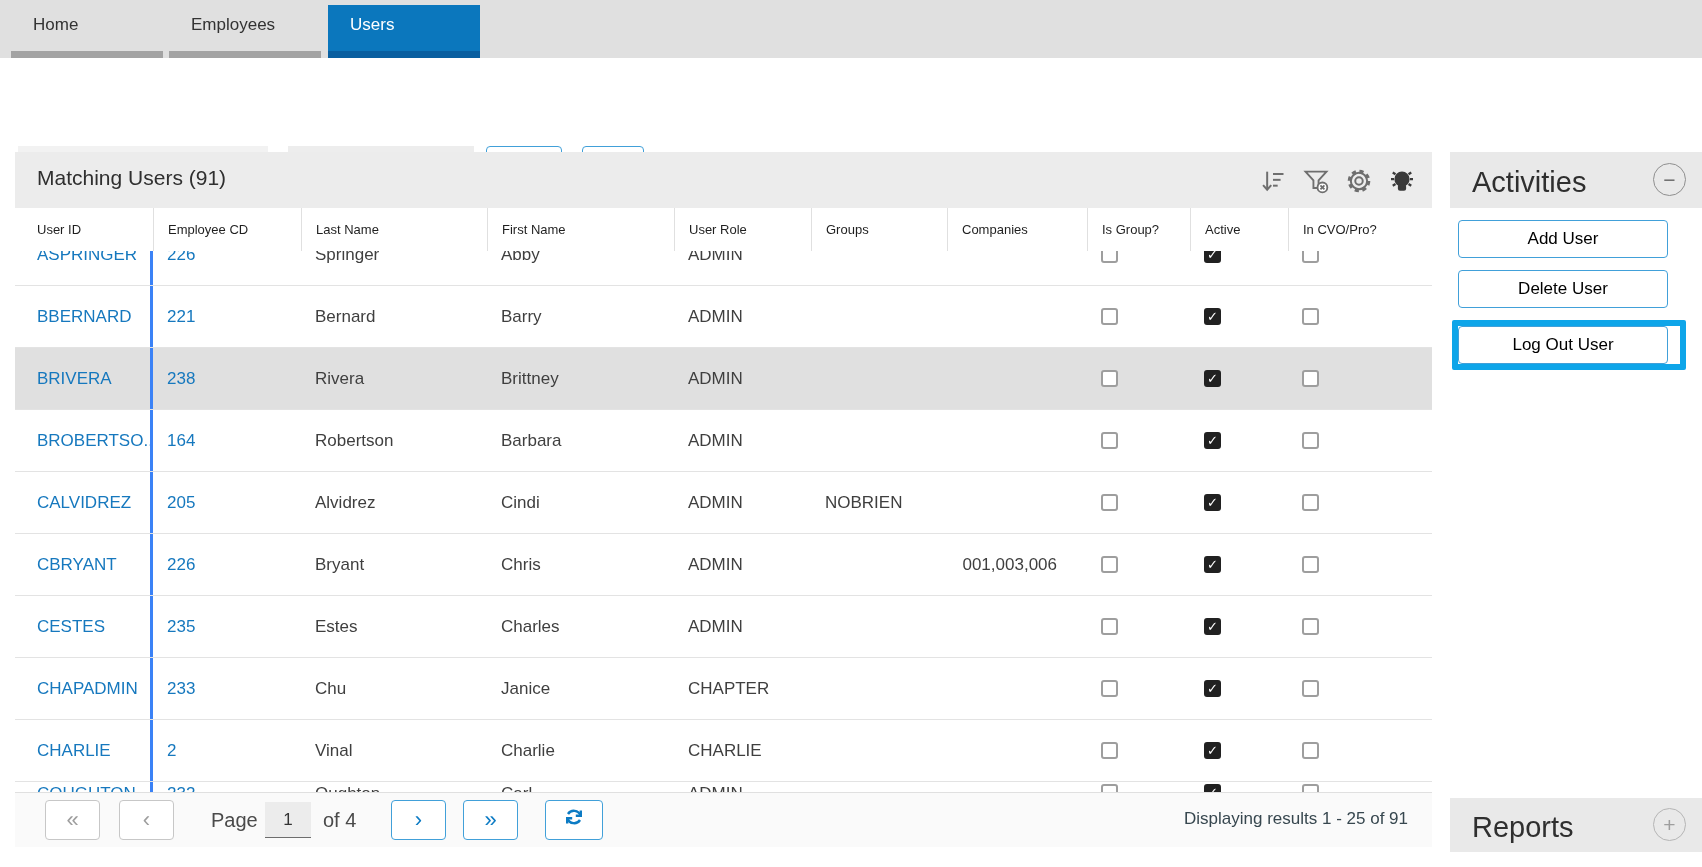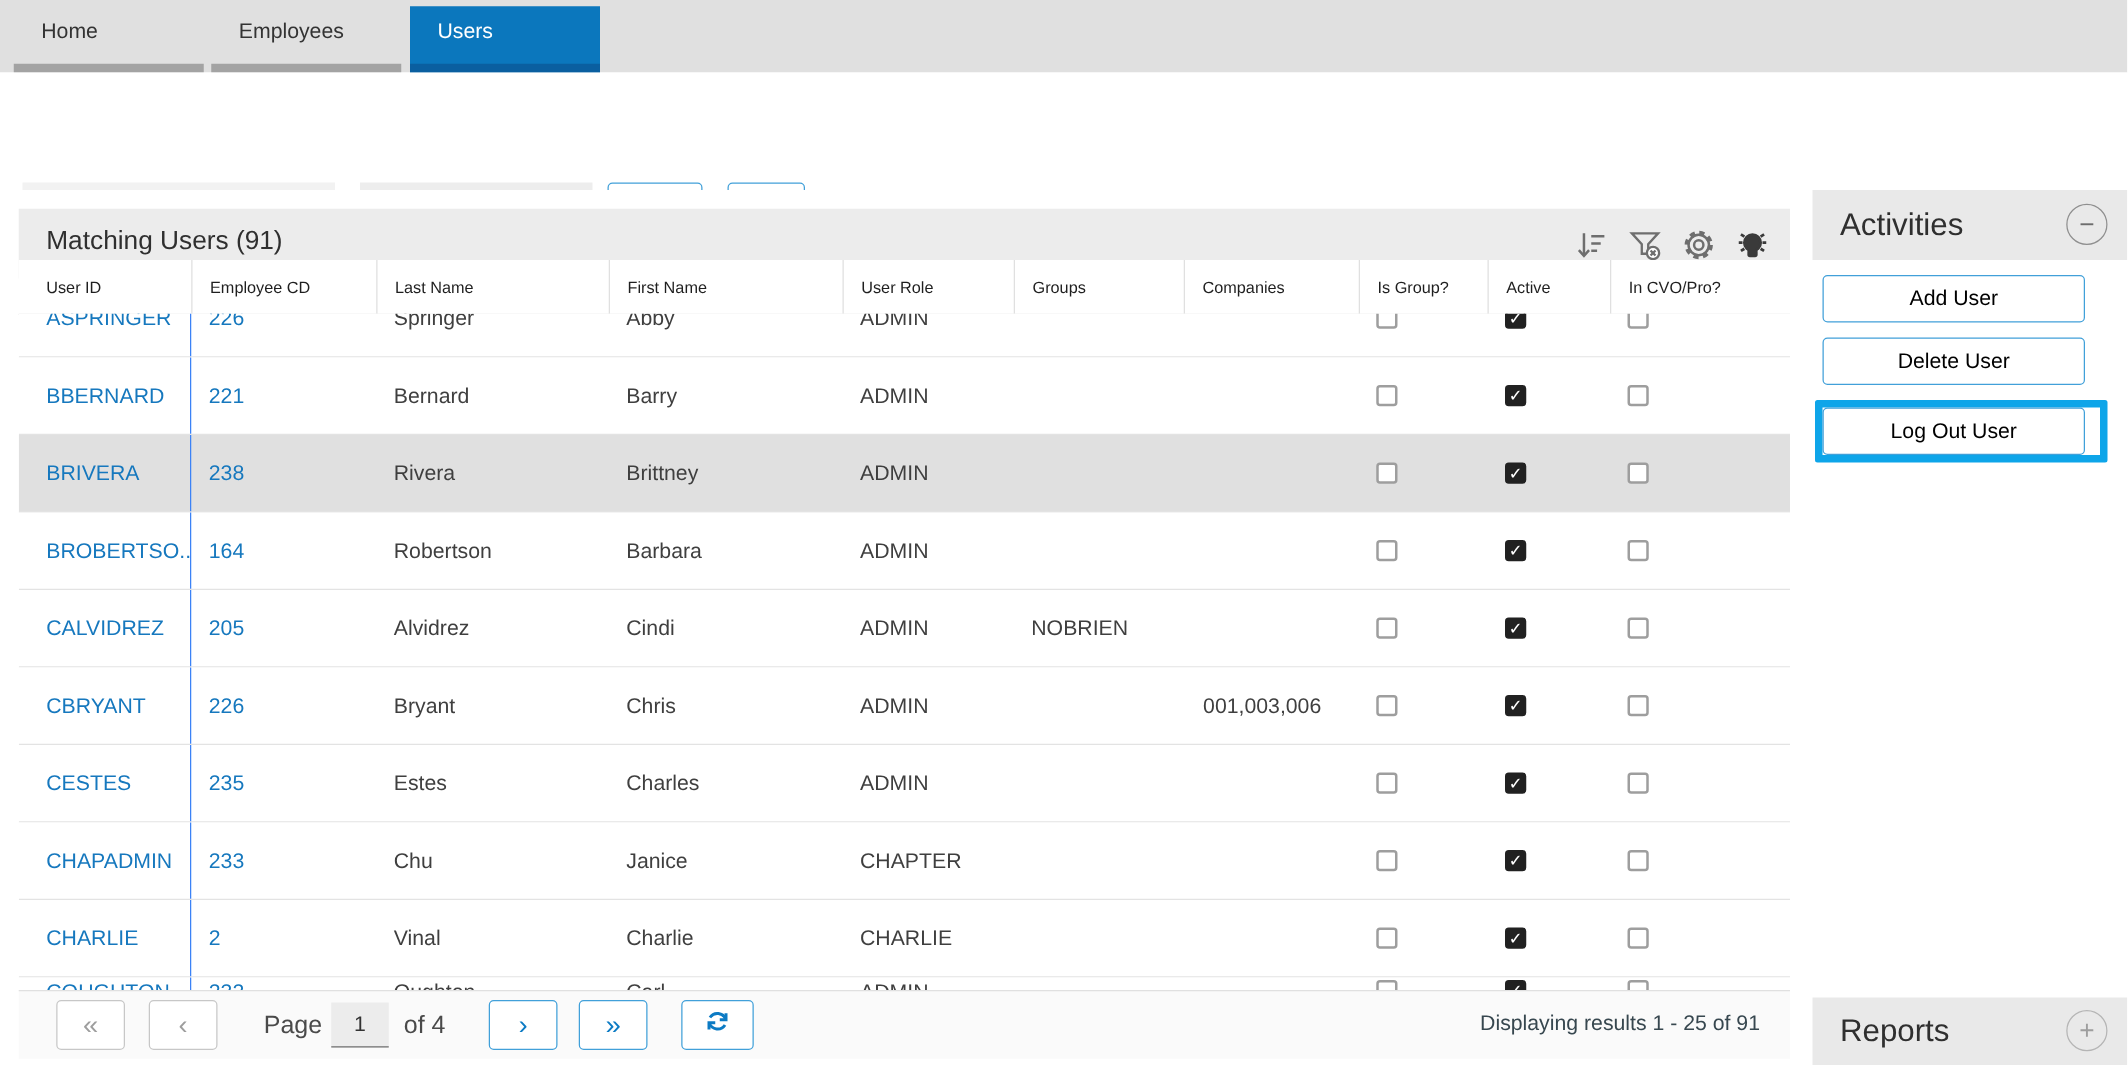--- a/index.html
+++ b/index.html
@@ -35,39 +35,39 @@
   .radio{display:flex;align-items:center;gap:9px;cursor:pointer;white-space:nowrap;}
   .radio .dot{width:18px;height:18px;border-radius:50%;border:2px solid #8a8a8a;box-sizing:border-box;
     position:relative;background:#fff;}
   .radio.selected .dot{border-color:#0b77bd;}
   .radio.selected .dot::after{content:"";position:absolute;left:3px;top:3px;width:8px;height:8px;
     border-radius:50%;background:#0b77bd;}
   .radio .radio-label{font-size:17px;color:#333;}
 
   
   .panel{position:absolute;left:15px;top:152px;width:1417px;height:695px;background:#fff;}
-  .panel-title{position:absolute;left:0;top:15px;width:100%;height:56px;background:#ececec;}
+  .panel-title{position:absolute;left:0;top:0;width:100%;height:56px;background:#ececec;}
   .panel-title .title{position:absolute;left:22px;top:14px;font-size:21px;color:#2f2f2f;}
   .title-icons{position:absolute;right:14px;top:13px;display:flex;gap:11px;align-items:center;}
   .icon-btn{width:32px;height:32px;display:flex;align-items:center;justify-content:center;
     background:transparent;border:none;cursor:pointer;padding:0;}
 
   .col-header{position:absolute;left:0;top:56px;width:100%;height:43px;display:grid;
     border-bottom:1px solid #dcdcdc;background:#fff;}
   .col-header .hcell{display:flex;align-items:center;padding-left:14px;font-size:13px;color:#1f1f1f;
     border-left:1px solid #e0e0e0;box-sizing:border-box;overflow:hidden;white-space:nowrap;}
   .col-header .hcell:first-child{border-left:none;padding-left:22px;}
 
   .t-body{position:absolute;left:0;top:99px;width:100%;height:542px;overflow:hidden;}
   .trow{display:grid;height:62px;border-bottom:1px solid #e3e3e3;box-sizing:border-box;background:#fff;cursor:pointer;}
   .trow.selected{background:#e0e0e0;}
   .trow.clip-top{margin-top:-27px;}
   .cell{display:flex;align-items:center;padding-left:14px;font-size:17px;color:#3f3f3f;
     overflow:hidden;white-space:nowrap;box-sizing:border-box;}
-  .cell.first{padding-left:22px;border-right:1px solid #3b82f6;}
+  .cell.first{padding-left:22px;border-right:3px solid #3b82f6;}
   .cell a{color:#1678be;text-decoration:none;}
   .cell.companies{justify-content:flex-end;padding-right:30px;}
   .trow.clip-bottom .cell{align-items:flex-start;padding-top:2px;}
   .cb{width:17px;height:17px;border:2px solid #9e9e9e;border-radius:3px;box-sizing:border-box;
     background:#fff;display:flex;align-items:center;justify-content:center;cursor:pointer;}
   .cb.checked{background:#212121;border-color:#212121;color:#fff;font-size:13px;line-height:13px;}
 
   .pagination{position:absolute;left:0;bottom:0;width:100%;height:54px;background:#fafafa;
     border-top:1px solid #e0e0e0;z-index:5;}
   .pg-btn{position:absolute;top:7px;width:55px;height:40px;border-radius:4px;background:#fff;
@@ -76,21 +76,21 @@
   .pg-btn.blue{border-color:#41a0d9;color:#0c7bc4;}
   .pg-label{position:absolute;top:16px;font-size:20px;color:#4a4a4a;}
   .pg-input{position:absolute;left:250px;top:9px;width:46px;height:36px;background:#ececec;border:none;
     border-bottom:1px solid #6d6d6d;text-align:center;font-size:17px;color:#333;outline:none;
     box-sizing:border-box;font-family:inherit;}
   .pg-results{position:absolute;right:24px;top:16px;font-size:17px;color:#37474f;}
 
   
   .sidebar{position:absolute;left:1450px;top:152px;width:252px;height:700px;background:#fff;}
   .side-header{position:absolute;left:0;width:100%;height:56px;background:#e9e9e9;}
-  .side-header .side-title{position:absolute;left:22px;top:14px;font-size:25px;color:#2f2f2f;}
+  .side-header .side-title{position:absolute;left:22px;top:14px;font-size:29px;color:#2f2f2f;}
   .circle-btn{position:absolute;right:16px;top:11px;width:33px;height:33px;border-radius:50%;
     border:1px solid #8f8f8f;background:transparent;color:#6d6d6d;font-size:21px;line-height:31px;
     text-align:center;cursor:pointer;padding:0;font-family:inherit;}
   .activities-header{top:0;}
   .reports-header{bottom:0;height:54px;}
   .reports-header .side-title{top:13px;}
   .reports-header .circle-btn{border-color:#b5b5b5;color:#9e9e9e;top:10px;}
   .side-body{position:absolute;left:0;top:56px;width:100%;bottom:54px;background:#fff;}
   .act-btn{display:block;width:210px;height:38px;margin:12px auto 0 15px;font-size:17px;}
   .act-wrap{width:222px;margin:12px 0 0 8px;}

